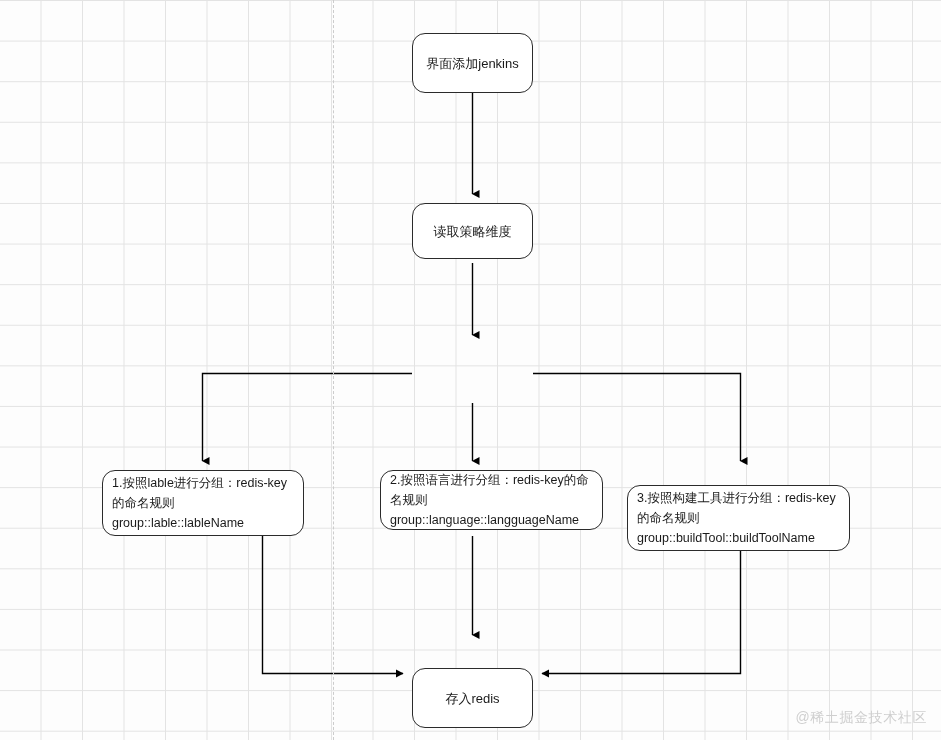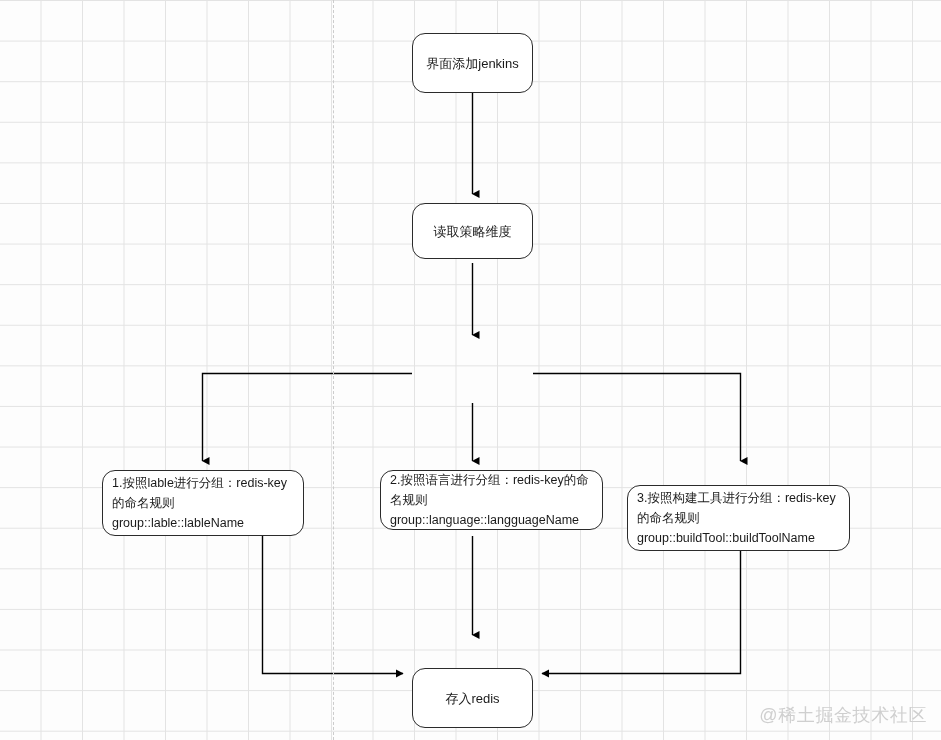--- a/index.html
+++ b/index.html
@@ -52,21 +52,21 @@
   .node.wide {
     text-align: left;
     font-size: 12.5px;
     line-height: 20px;
   }
   .watermark {
     position: absolute;
     right: 14px;
     bottom: 13px;
     color: #cfcfcf;
-    font-size: 18px;
+    font-size: 14px;
     letter-spacing: 0.6px;
     z-index: 3;
     user-select: none;
   }
   .dashed-guide {
     position: absolute;
     top: 0;
     bottom: 0;
     width: 0;
     border-left: 1px dashed #cccccc;

